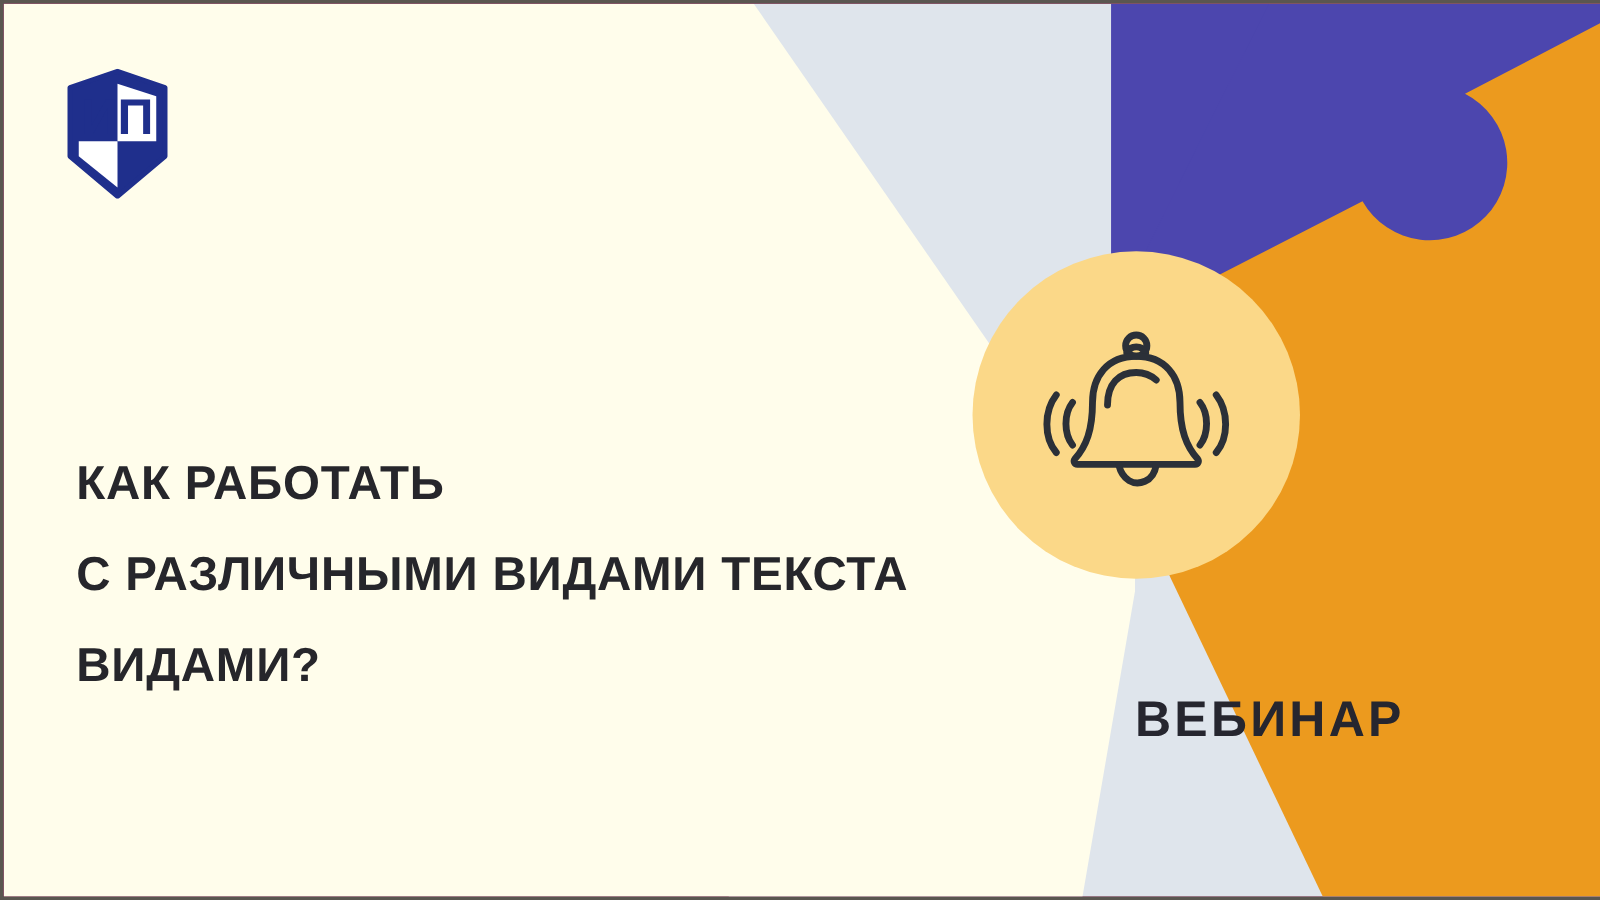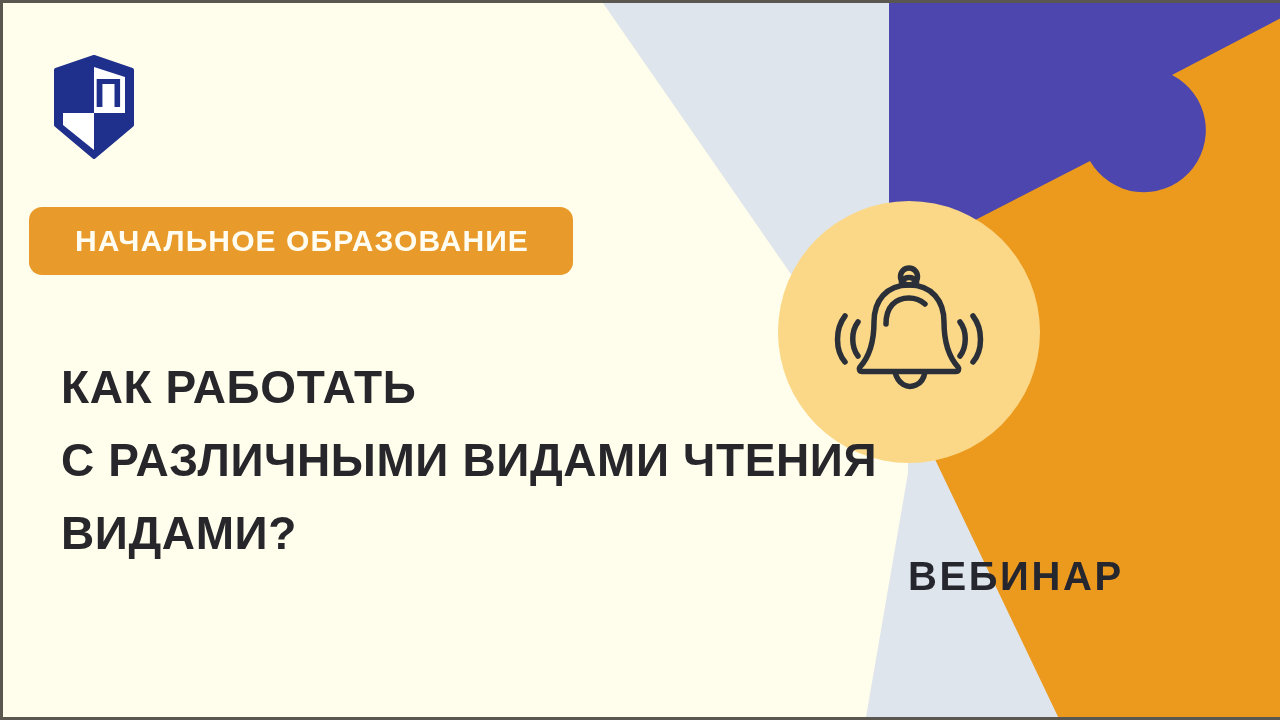--- a/index.html
+++ b/index.html
@@ -67,21 +67,21 @@
   
   #title {
     position: absolute;
     left: 58px;
     top: 348px;
     width: 800px;
     z-index: 5;
   }
   #title .tline {
     color: #26262B;
-    font-size: 46px;
+    font-size: 38px;
     font-weight: bold;
     letter-spacing: 0.6px;
     line-height: 73px;
     white-space: nowrap;
   }
 
   
   #bell-circle {
     position: absolute;
     left: 775px;
@@ -140,27 +140,24 @@
   </svg>
 
   <svg id="logo" viewBox="0 0 82 104" aria-hidden="true">
     <path d="M41 2 L79 15 L79 70 L41 102 L3 70 L3 15 Z" fill="#1F2F8C" stroke="#1F2F8C" stroke-width="4" stroke-linejoin="round"></path>
     <path d="M10 58 L41 58 L41 95 L10 70 Z" fill="#FFFFFF"></path>
     <path d="M41 12 L72 22 L72 58 L41 58 Z" fill="#FFFFFF"></path>
     <text x="41" y="52" fill="#1F2F8C" font-family="Liberation Sans, sans-serif" font-size="40" font-weight="bold" text-anchor="middle">ИП</text>
     <path d="M41 12 L72 22 L72 58 L41 58 Z" fill="none"></path>
   </svg>
 
-  <div id="badge">
-    <span class="badge-text">НАЧАЛЬНОЕ ОБРАЗОВАНИЕ</span>
-  </div>
 
   <div id="title">
     <div class="tline">КАК РАБОТАТЬ</div>
-    <div class="tline">С РАЗЛИЧНЫМИ ВИДАМИ ЧТЕНИЯ</div>
+    <div class="tline">С РАЗЛИЧНЫМИ ВИДАМИ ТЕКСТА</div>
     <div class="tline">ВИДАМИ?</div>
   </div>
 
   <div id="bell-circle">
     <svg id="bell-icon" viewBox="0 0 160 140" aria-hidden="true">
       <g fill="none" stroke="#2B3038" stroke-width="5.5" stroke-linecap="round" stroke-linejoin="round">
 
         <path d="M72.5 20 a8.5 8.5 0 0 1 15 0"></path>
         <circle cx="80" cy="14.5" r="8.5"></circle>
 

